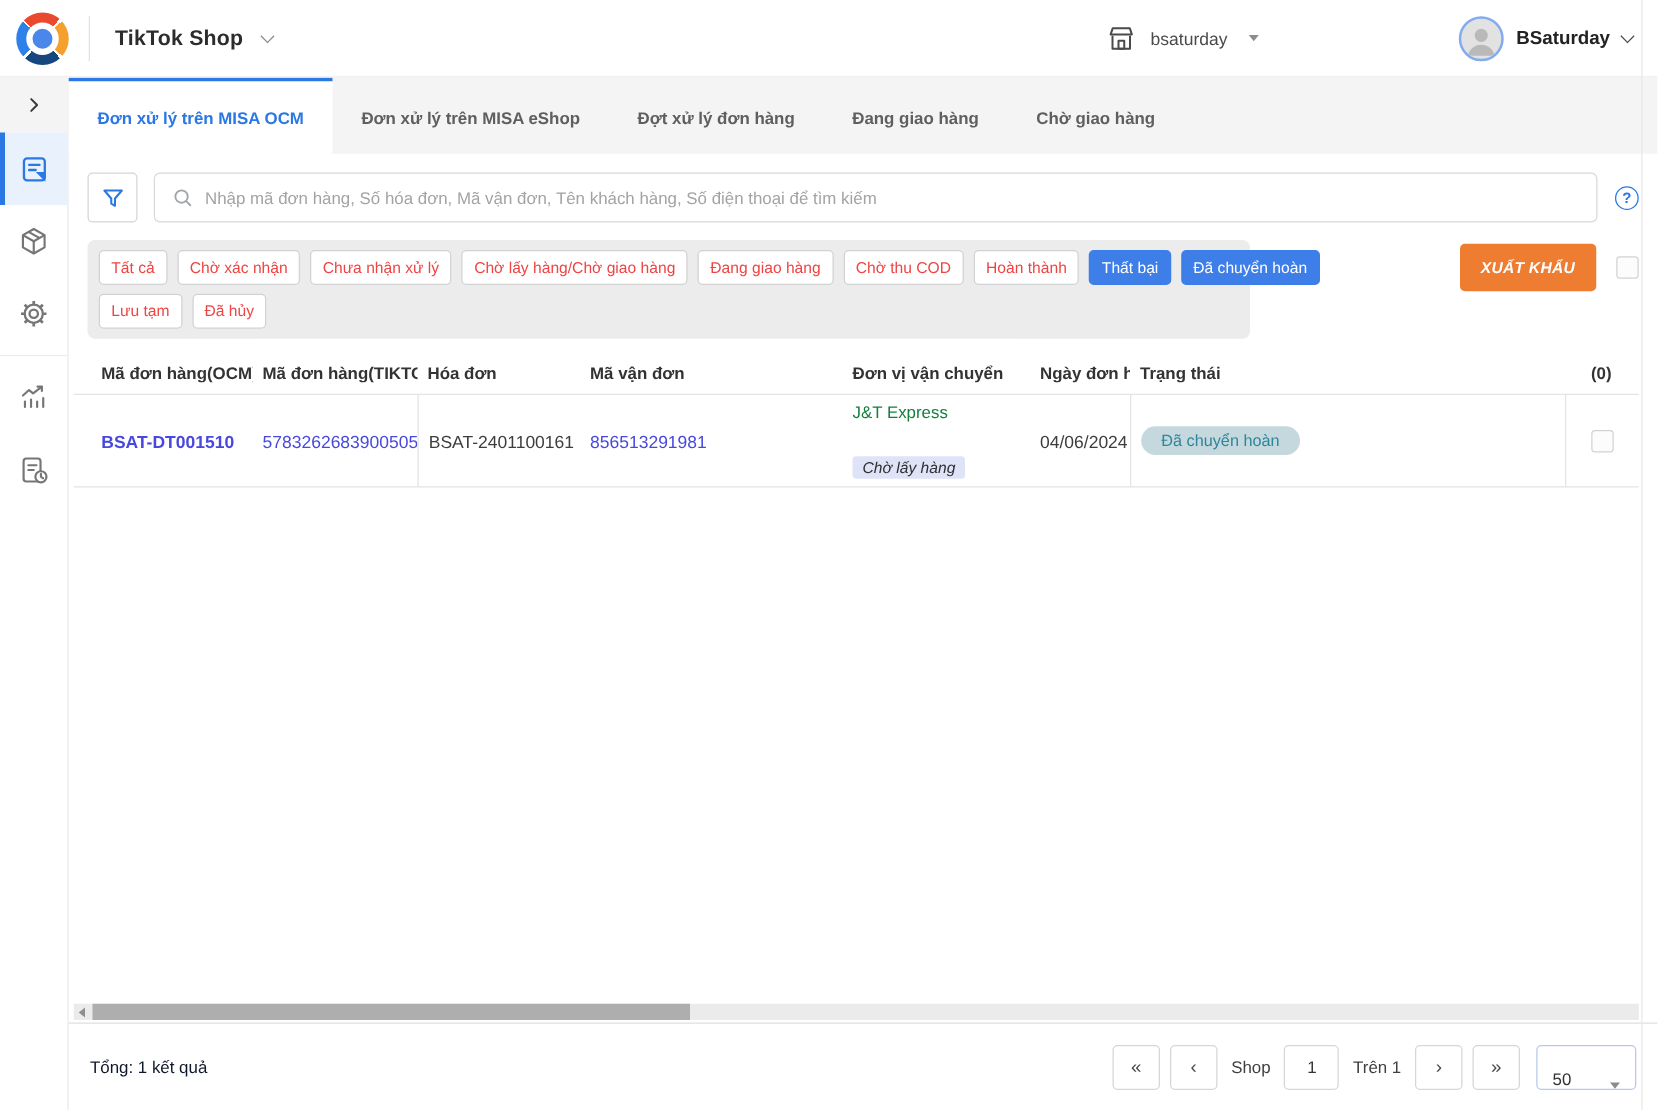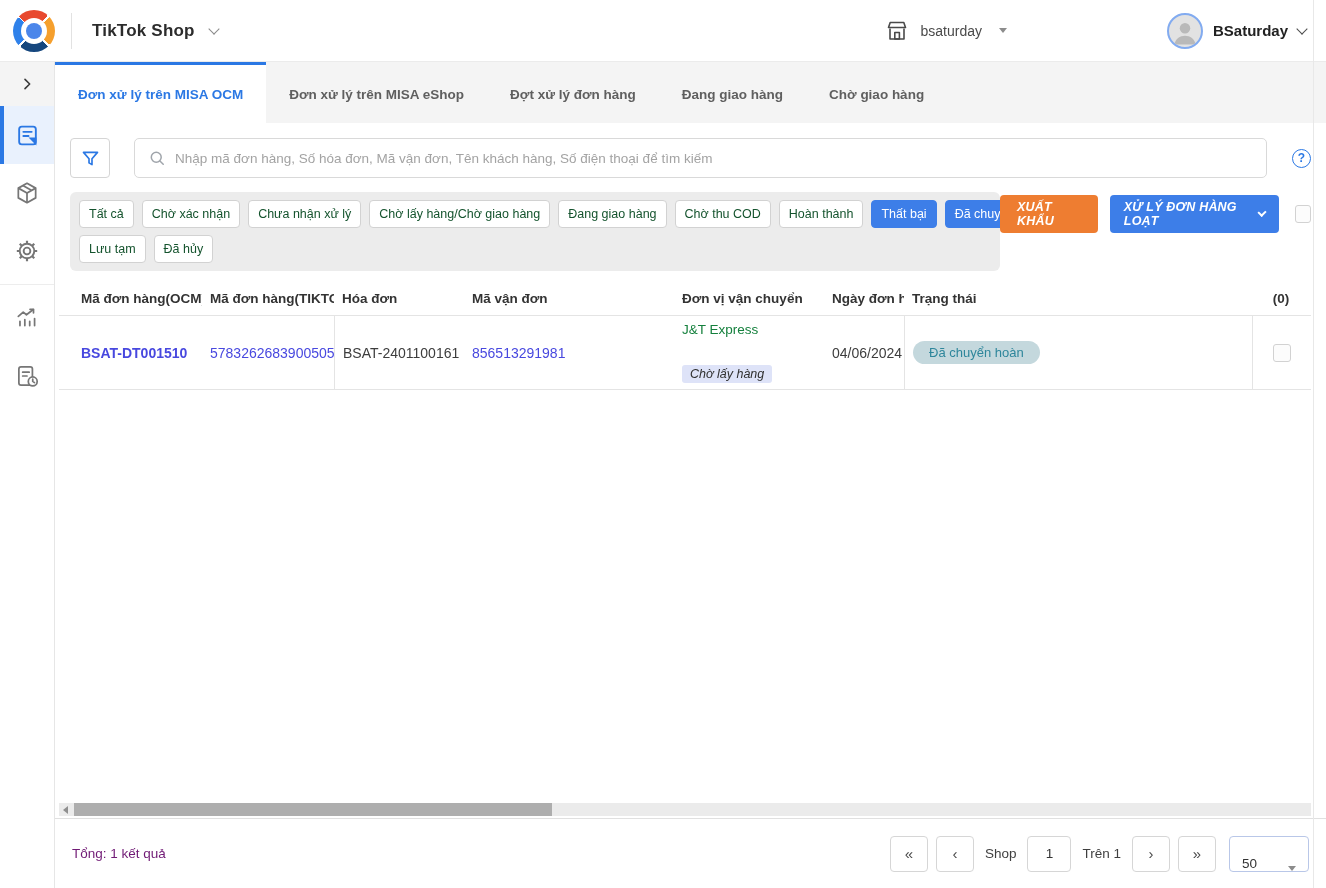--- a/index.html
+++ b/index.html
@@ -45,21 +45,21 @@
 
   .content { flex:1; min-width:0; display:flex; flex-direction:column; background:#fff; }
 
   
   .tabbar { height:61px; flex:0 0 61px; background:#f4f4f4; display:flex; }
   .tab { padding:0 23px; display:flex; align-items:center; font-size:13.5px; font-weight:700;
     color:#5f5f5f; border-top:3px solid transparent; cursor:pointer; white-space:nowrap; }
   .tab.active { background:#fff; border-top-color:#2b78e4; color:#2b78e4; }
 
   
-  .toolbar { display:flex; align-items:center; margin:15px 15px 0 15px; gap:24px; flex:0 0 auto; }
+  .toolbar { display:flex; align-items:center; margin:15px 15px 0 15px; gap:13px; flex:0 0 auto; }
   .filter-btn { width:40px; height:40px; border:1px solid #d5d5d5; border-radius:4px; background:#fff;
     display:flex; align-items:center; justify-content:center; cursor:pointer; flex:0 0 auto; }
   .searchbox { flex:1; height:40px; border:1px solid #d9d9d9; border-radius:5px; background:#fff;
     display:flex; align-items:center; padding:0 13px; gap:9px; }
   .searchbox input { border:none; outline:none; flex:1; font-size:13.5px; color:#333; font-family:inherit; background:transparent; }
   .searchbox input::placeholder { color:#a3a3a3; }
   .update-btn { height:42px; background:#3d7ee8; border-radius:4px; display:flex; align-items:stretch;
     color:#fff; font-weight:700; font-size:13.5px; cursor:pointer; flex:0 0 auto; }
   .update-main { padding:0 14px; display:flex; align-items:center; letter-spacing:.2px; }
   .update-split { width:35px; border-left:1px solid rgba(255,255,255,.45); display:flex;
@@ -69,21 +69,21 @@
   .help { width:19px; height:19px; flex:0 0 auto; border:1.7px solid #2b78e4; border-radius:50%;
     color:#2b78e4; font-size:12px; font-weight:700; display:flex; align-items:center; justify-content:center;
     cursor:pointer; margin-left:1px; }
 
   
   .filter-row { display:flex; align-items:flex-start; margin:14px 15px 0 15px; flex:0 0 auto; }
   .chips-wrap { width:930px; background:#ececec; border-radius:6px; padding:8px 9px; display:flex;
     flex-direction:column; gap:7px; }
   .chip-line { display:flex; gap:8px; }
   .chip { background:#fff; border:1px solid #d2d2d2; border-radius:4px; height:28px; display:flex;
-    align-items:center; padding:0 9px; font-size:12.5px; color:#14532d; cursor:pointer; white-space:nowrap; }
+    align-items:center; padding:0 9px; font-size:12.5px; color:#ef4444; cursor:pointer; white-space:nowrap; }
   .chip.selected { background:#3d7ee8; border-color:#3d7ee8; color:#fff; }
   .actions-right { margin-left:auto; display:flex; align-items:center; gap:12px; padding-top:3px;font-style:italic; }
   .btn-export { height:38px; background:#ee7d31; color:#fff; font-weight:700; font-size:12.5px;
     border-radius:4px; padding:0 17px; display:flex; align-items:center; cursor:pointer; letter-spacing:.2px; }
   .btn-bulk { height:38px; background:#3d7ee8; color:#fff; font-weight:700; font-size:12.5px;
     border-radius:4px; padding:0 14px; display:flex; align-items:center; gap:9px; cursor:pointer; letter-spacing:.2px; }
   .checkbox { width:18px; height:18px; border:1px solid #d2d2d2; border-radius:3px; background:#fcfcfc; cursor:pointer; }
   .actions-right .checkbox { margin-left:4px; }
 
   
@@ -109,21 +109,21 @@
   .spacer { flex:1 1 auto; }
 
   
   .hscroll { height:13px; flex:0 0 13px; margin:0 15px 2px 4px; background:#ebebeb; position:relative; cursor:pointer; }
   .hs-arrow { position:absolute; left:4px; top:50%; transform:translateY(-50%); width:0; height:0;
     border-top:4px solid transparent; border-bottom:4px solid transparent; border-right:5px solid #8f8f8f; }
   .hs-thumb { position:absolute; left:15px; top:0; bottom:0; width:478px; background:#aeaeae; }
 
   
   .footer { border-top:1px solid #e0e0e0; flex:0 0 70px; display:flex; align-items:center; padding:0 17px; }
-  .total-label { font-size:13.5px; color:#701a75; }
+  .total-label { font-size:13.5px; color:#0f172a; }
   .pager { margin-left:auto; display:flex; align-items:center; gap:8px; font-size:13.5px; color:#3f3f3f; }
   .pg-btn { width:38px; height:36px; border:1px solid #d6d6d6; border-radius:4px; background:#fff;
     display:flex; align-items:center; justify-content:center; font-size:15px; color:#4a4a4a; cursor:pointer; }
   .pg-label { margin:0 3px; }
   .pg-input { width:44px; height:36px; border:1px solid #d6d6d6; border-radius:4px; text-align:center;
     font-size:13.5px; color:#333; font-family:inherit; outline:none; }
   .pg-size { width:80px; height:36px; border:1px solid #b9c7e8; border-radius:4px; background:#fff;
     display:flex; align-items:flex-end; justify-content:space-between; padding:0 12px; margin-left:5px;
     color:#333; cursor:pointer; }
   .right-rail { position:absolute; top:0; right:12px; width:1px; height:100%; background:#e8e8e8; z-index:4; pointer-events:none; }
@@ -250,24 +250,20 @@
             <div class="chip selected">Thất bại</div>
             <div class="chip selected">Đã chuyển hoàn</div>
           </div>
           <div class="chip-line">
             <div class="chip">Lưu tạm</div>
             <div class="chip">Đã hủy</div>
           </div>
         </div>
         <div class="actions-right">
           <div class="btn-export">XUẤT KHẨU</div>
-          <div class="btn-bulk">
-            <span>XỬ LÝ ĐƠN HÀNG LOẠT</span>
-            <span class="chev-w"></span>
-          </div>
           <div class="checkbox"></div>
         </div>
       </div>
 
       <div class="table-head grid-cols">
         <div class="hcell c1">Mã đơn hàng(OCM)</div>
         <div class="hcell">Mã đơn hàng(TIKTOK)</div>
         <div class="hcell">Hóa đơn</div>
         <div class="hcell">Mã vận đơn</div>
         <div class="hcell">Đơn vị vận chuyển</div>

